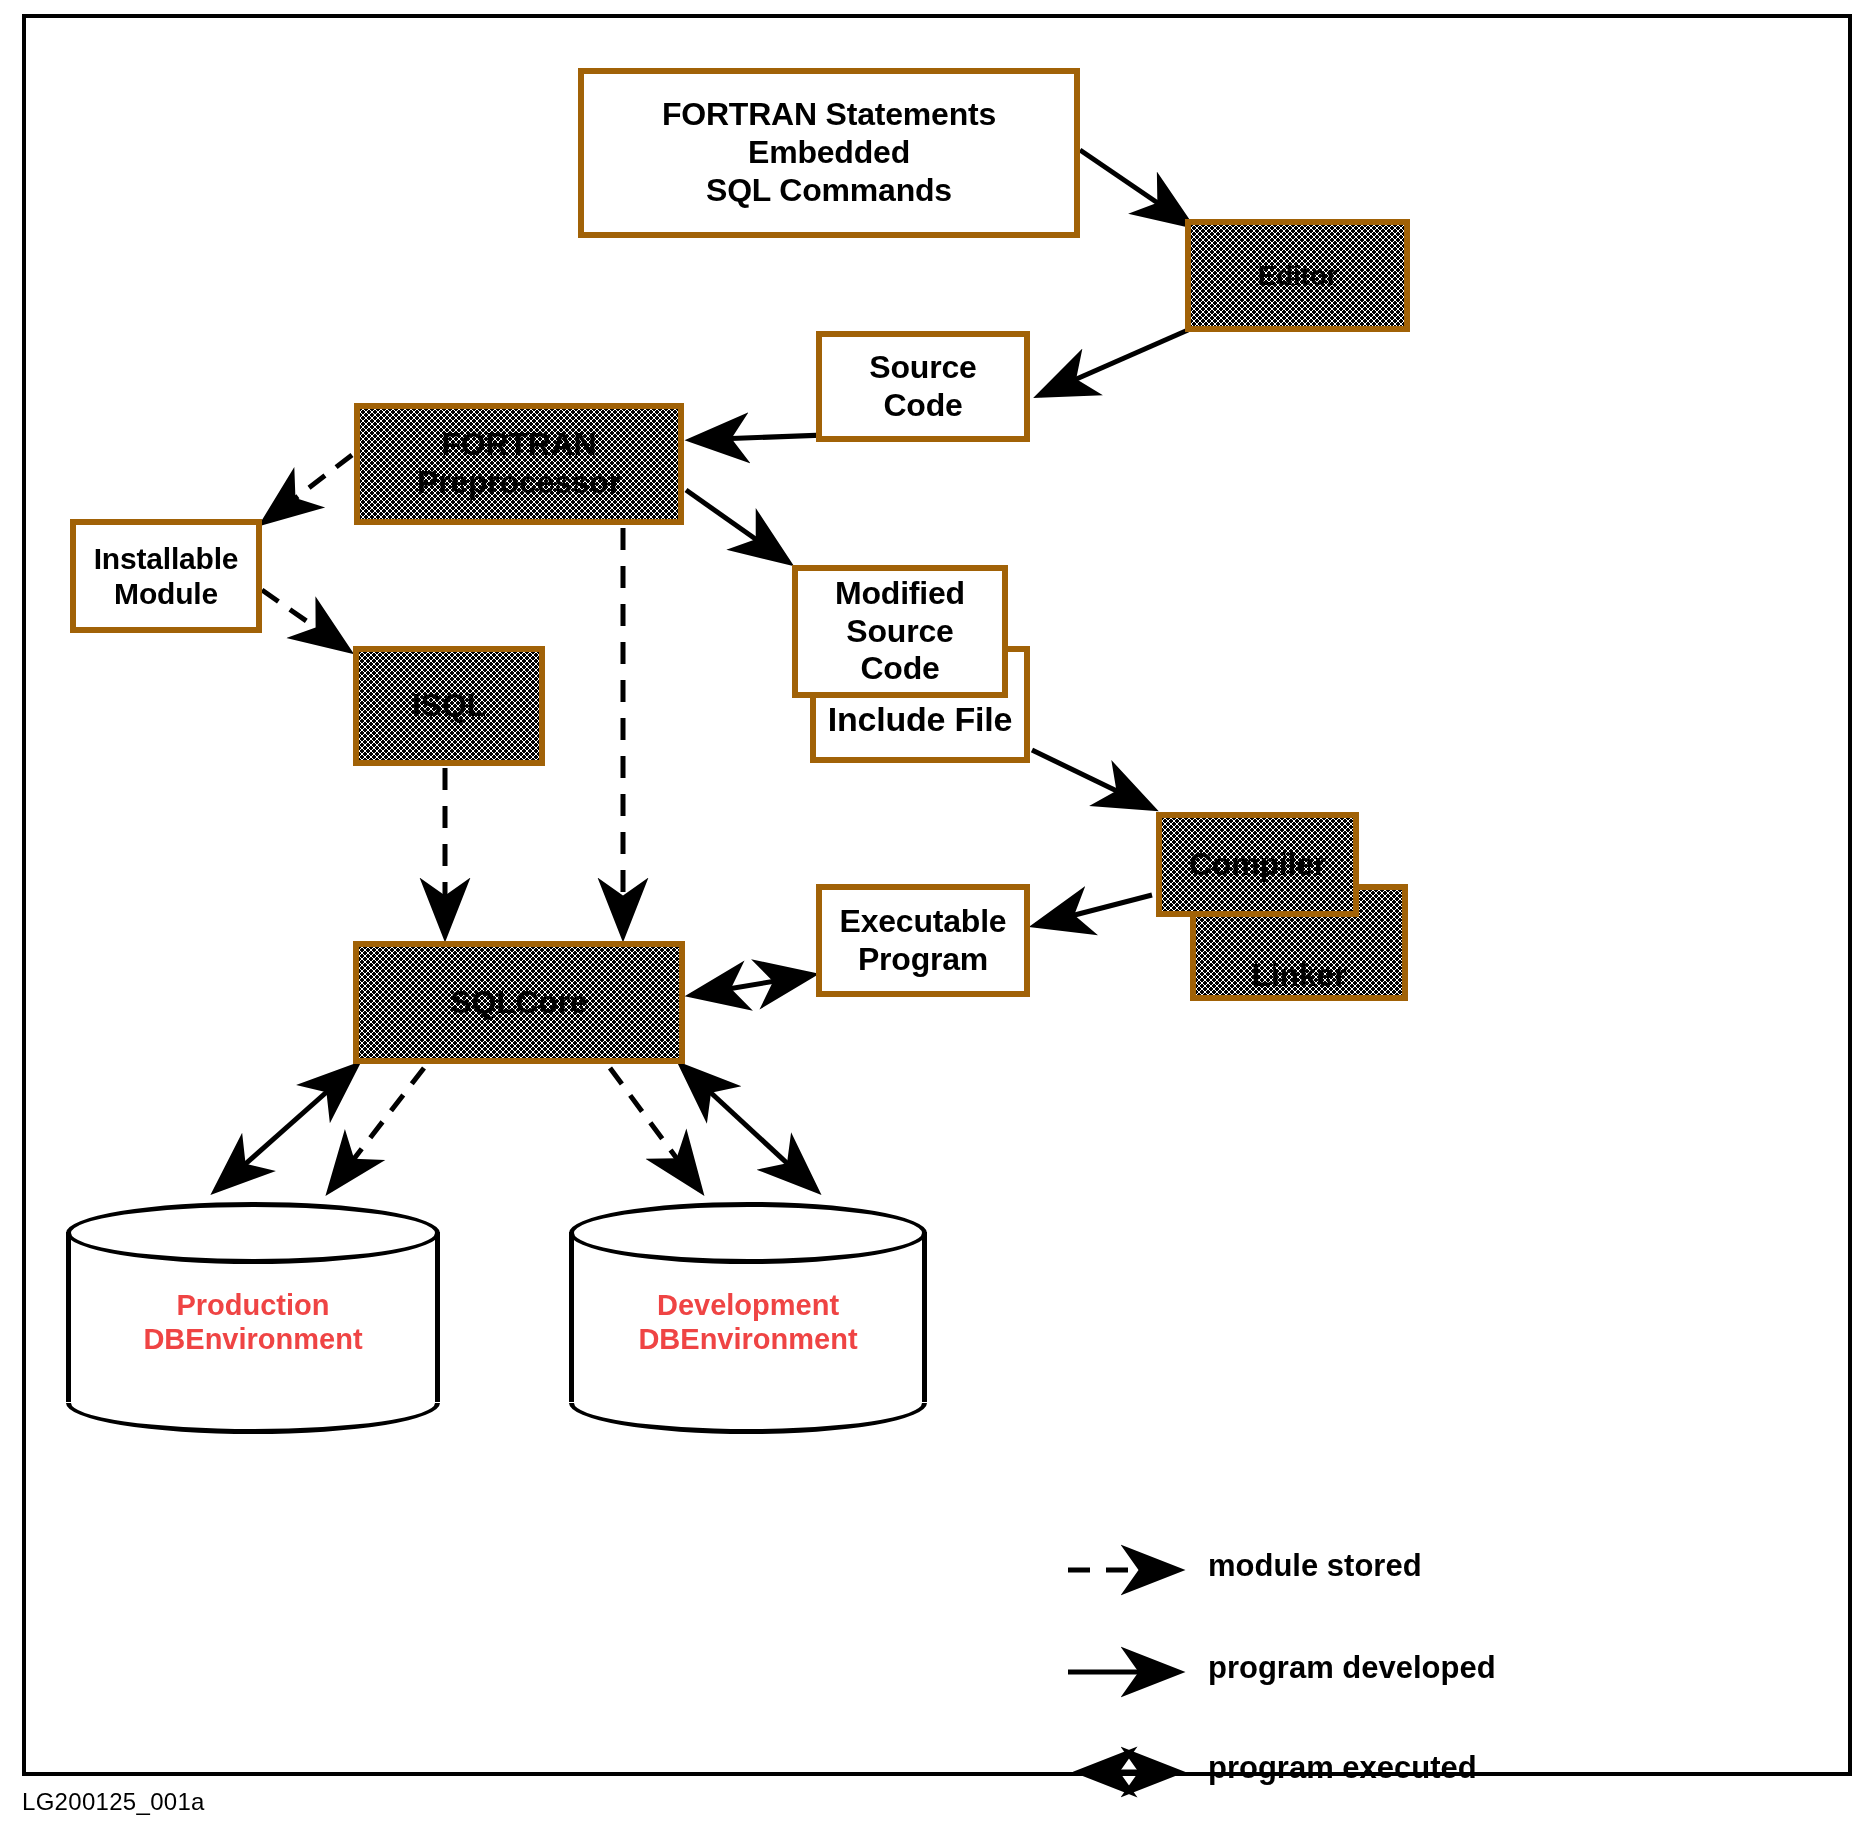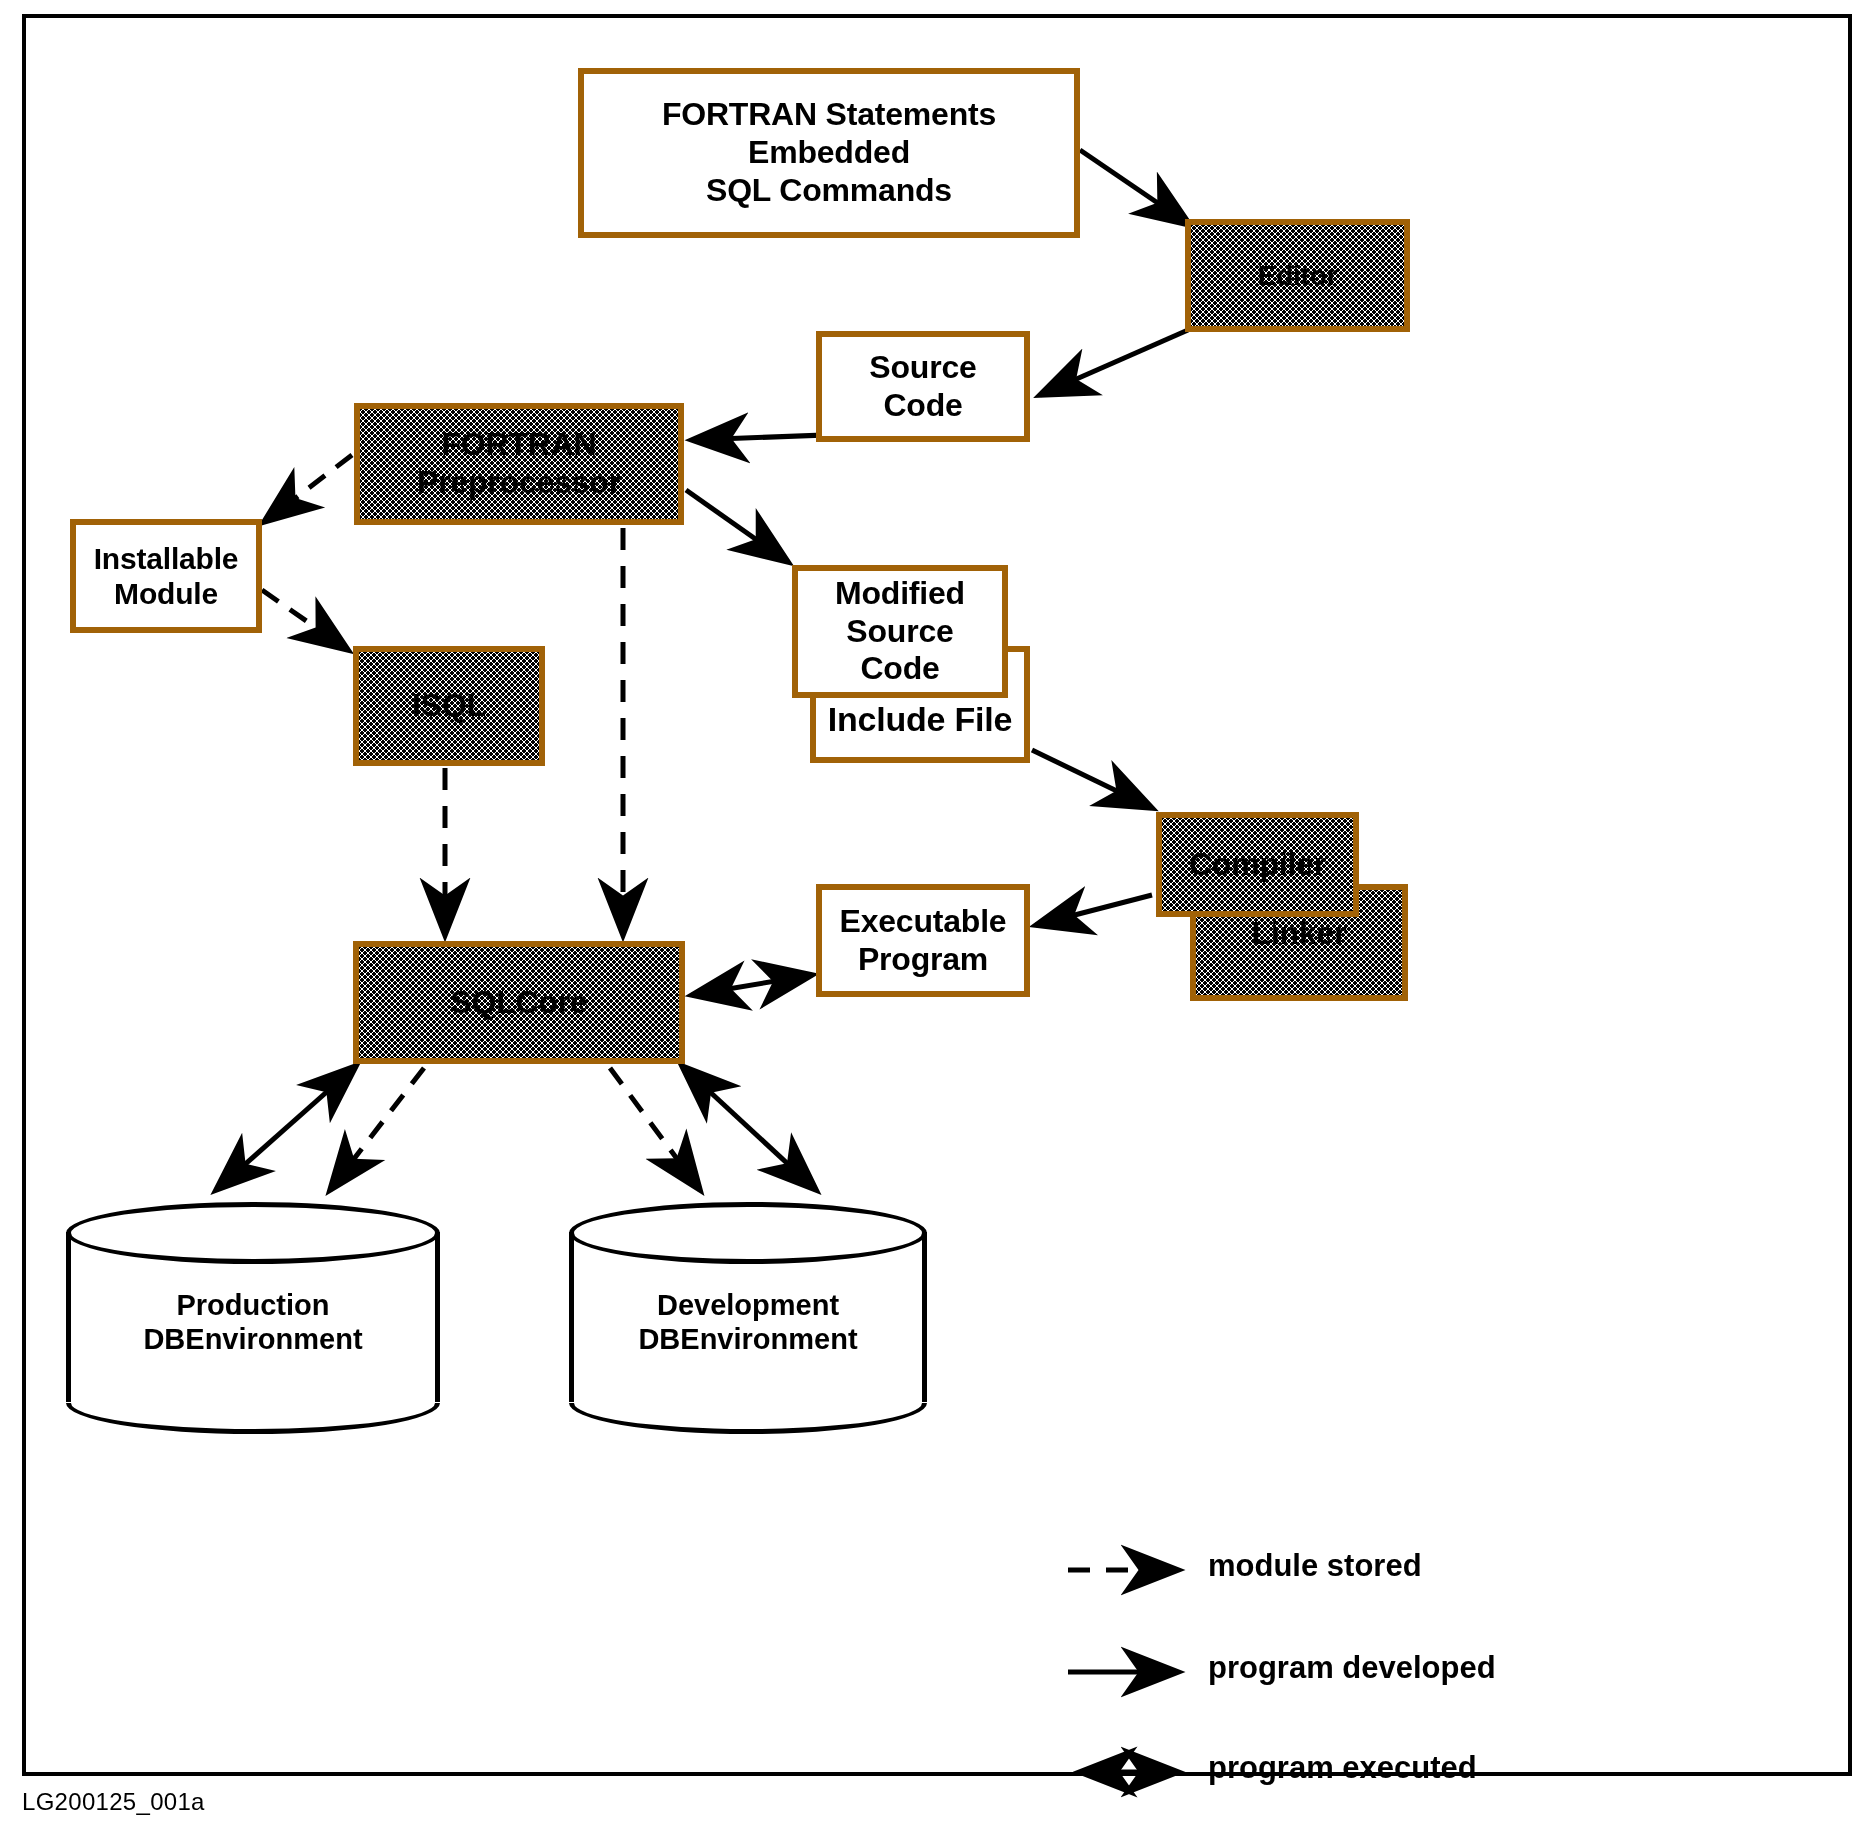--- a/index.html
+++ b/index.html
@@ -93,21 +93,21 @@
   }
   .cyl .label {
     position: absolute;
     left: 0; right: 0;
     top: 52%;
     transform: translateY(-50%);
     text-align: center;
     font-weight: bold;
     font-size: 29px;
     line-height: 1.2;
-    color: #000000;
+    color: #ef4444;
     z-index: 3;
   }
   
   #legend { position: absolute; }
   .legend-row {
     position: absolute;
     display: flex;
     align-items: center;
   }
   .legend-label {
@@ -209,21 +209,21 @@
   <div class="node" style="left:810px;top:646px;width:220px;height:117px;font-size:34px;align-items:flex-end;padding-bottom:18px;">
     <span style="white-space:pre-line;">Include File</span>
   </div>
 
   <div class="node" style="left:792px;top:565px;width:216px;height:133px;font-size:32px;text-align:center;">
     <span style="white-space:pre-line;">Modified
 Source
 Code</span>
   </div>
 
-  <div class="node shaded" style="left:1190px;top:884px;width:218px;height:117px;font-size:32px;padding-bottom:18px;">
+  <div class="node shaded" style="left:1190px;top:884px;width:218px;height:117px;font-size:32px;align-items:flex-end;">
     <span style="white-space:pre-line;">Linker</span>
   </div>
 
   <div class="node shaded" style="left:1156px;top:812px;width:203px;height:105px;font-size:32px;">
     <span style="white-space:pre-line;">Compiler</span>
   </div>
 
   <div class="node" style="left:816px;top:884px;width:214px;height:113px;font-size:32px;">
     <span style="white-space:pre-line;">Executable
 Program</span>

